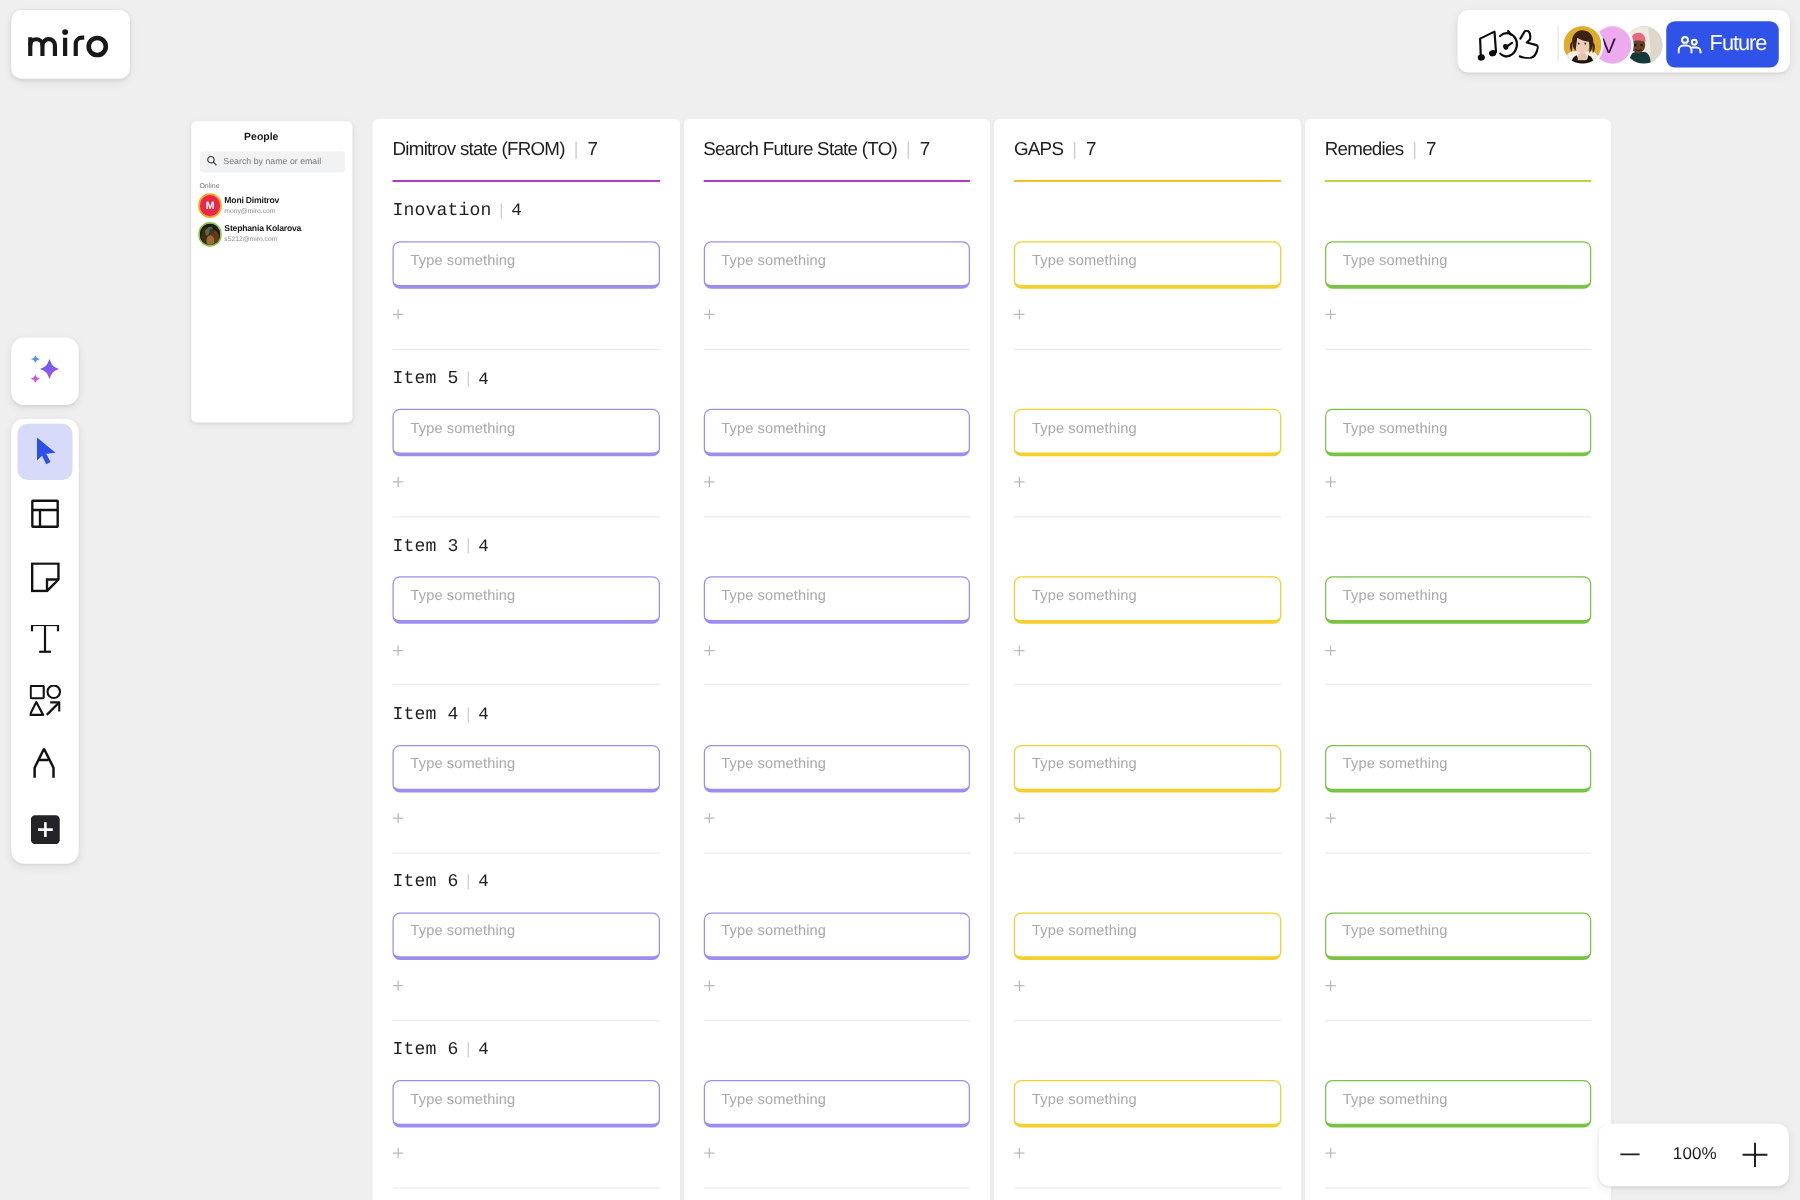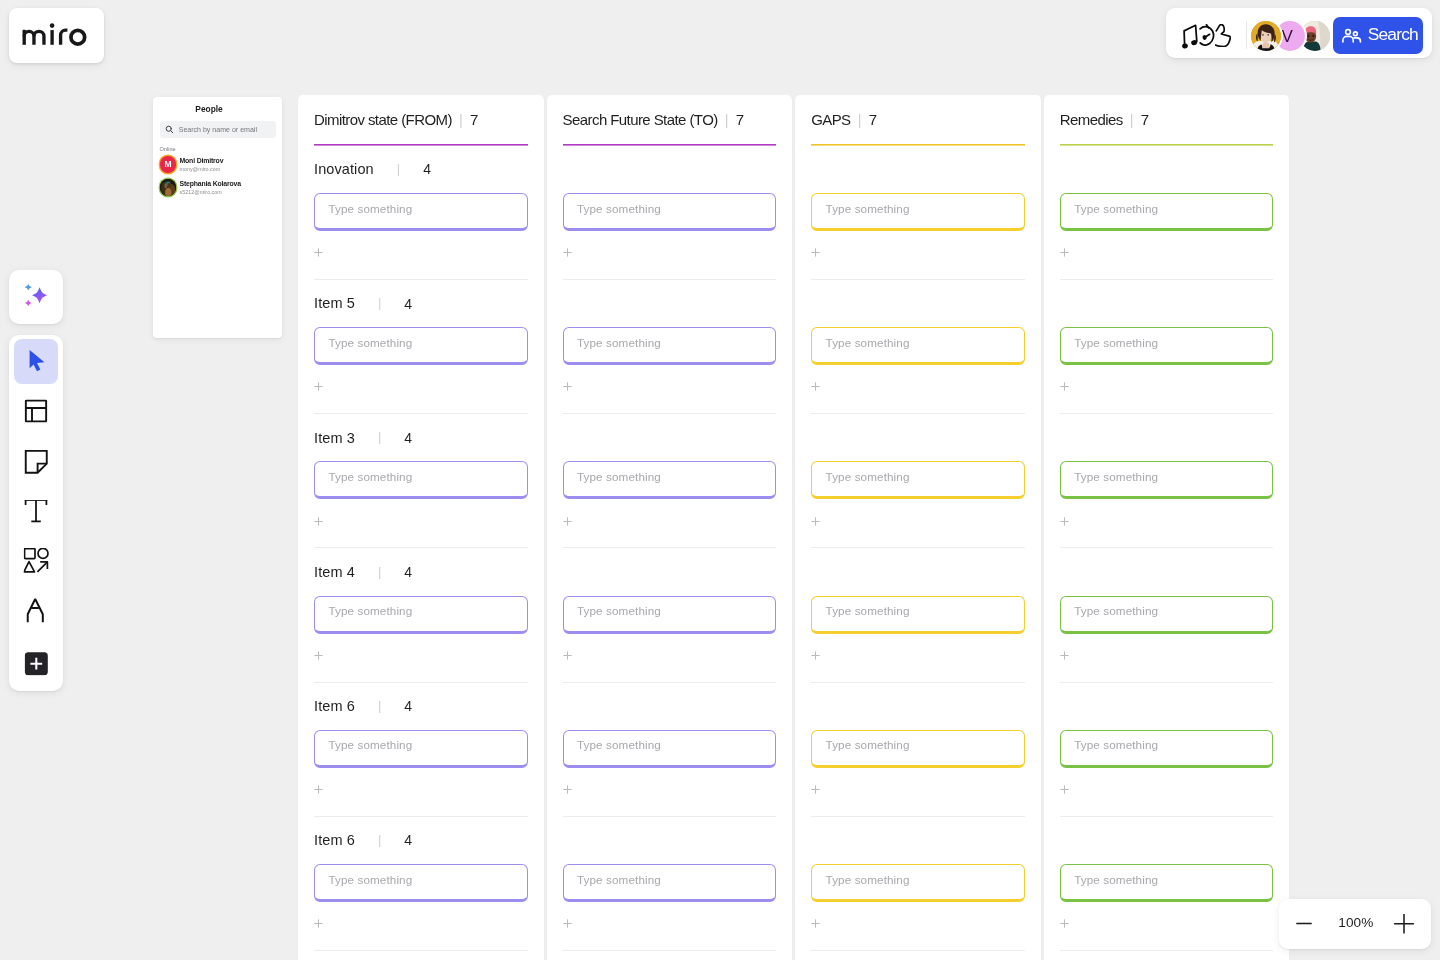--- a/index.html
+++ b/index.html
@@ -56,21 +56,21 @@
   .board{ position:absolute; left:298px; top:95px; display:flex; gap:3.0px; }
   .col{ width:245.6px; background:#fff; border-radius:5px 5px 0 0; padding:0 16px; height:880px;
     box-shadow:0 1px 2px rgba(0,0,0,.05); position:relative; }
   .col-title{ position:absolute; left:16px; top:15.8px; display:flex; align-items:baseline; gap:7.2px; line-height:1.15; }
   .col-title .t{ font-size:15px; color:#1f1f1f; letter-spacing:-0.58px; }
   .col-title .sep{ color:#cfcfd3; font-size:14.5px; font-weight:300; }
   .col-title .c{ font-size:15px; color:#1f1f1f; }
   .accent{ position:absolute; left:16px; right:16px; top:48.8px; height:2px; transform:scaleY(0.8); transform-origin:top; }
   .rows{ position:absolute; left:16px; right:16px; top:0; }
   .row{ position:absolute; left:0; right:0; height:134px; }
-  .row-head{ position:absolute; left:0; top:-3.8px; display:flex; align-items:center; gap:23px; line-height:1.15; }
+  .row-head{ position:absolute; left:0; top:-3.8px; display:flex; align-items:center; gap:4px; line-height:1.15;font-family:Liberation Mono, monospace; }
   .row-head .t{ font-size:14.5px; color:#1f1f1f; letter-spacing:.1px; }
   .row-head .sep{ color:#d0d0d4; font-size:13px; font-weight:300; }
   .row-head .c{ font-size:14px; color:#1f1f1f; }
   .ti{ position:absolute; left:0; right:0; top:28px; height:38px; border-radius:6px;
     border:1.4px solid #9f91ef; border-bottom-width:3px; background:#fff;
     display:flex; align-items:center; padding-left:13.4px; }
   .ti .ph{ font-size:11.7px; color:#a8a8ad; letter-spacing:0.1px; line-height:1; position:relative; top:-2.5px; }
   .plus{ position:absolute; left:0.0px; top:78.2px; width:9px; height:9px; }
   .rowsep{ position:absolute; left:0; right:0; top:114px; height:1px; background:#ececed; }
 
@@ -157,21 +157,21 @@
     </div>
   <div class="share-btn">
     <span class="ico-share"><svg width="20" height="20" viewBox="0 0 20 20" style="position:relative;top:3.2px">
           <g fill="none" stroke="#ffffff" stroke-width="1.6" stroke-linecap="round" stroke-linejoin="round">
             <circle cx="6.0" cy="5.9" r="2.35"></circle>
             <path d="M0.9 15.9 V14.2 C0.9 12.1 2.6 10.4 4.7 10.4 H7.4 C9.5 10.4 11.2 12.1 11.2 14.2 V15.9"></path>
             <circle cx="13.4" cy="7.8" r="1.95"></circle>
             <path d="M11.9 11.9 H15.2 C17.0 11.9 18.4 13.4 18.4 15.2 V15.9"></path>
           </g>
         </svg></span>
-    <span>Search</span>
+    <span>Future</span>
   </div>
 </div>
 
 <div class="ai-card">
   <span class="ico-ai"><svg width="28" height="28" viewBox="0 0 28 28">
         <defs>
           <linearGradient id="spg" x1="0.15" y1="0" x2="0.85" y2="1">
             <stop offset="0" stop-color="#4f63e0"></stop>
             <stop offset="0.45" stop-color="#7b5cf0"></stop>
             <stop offset="1" stop-color="#c44ae8"></stop>

